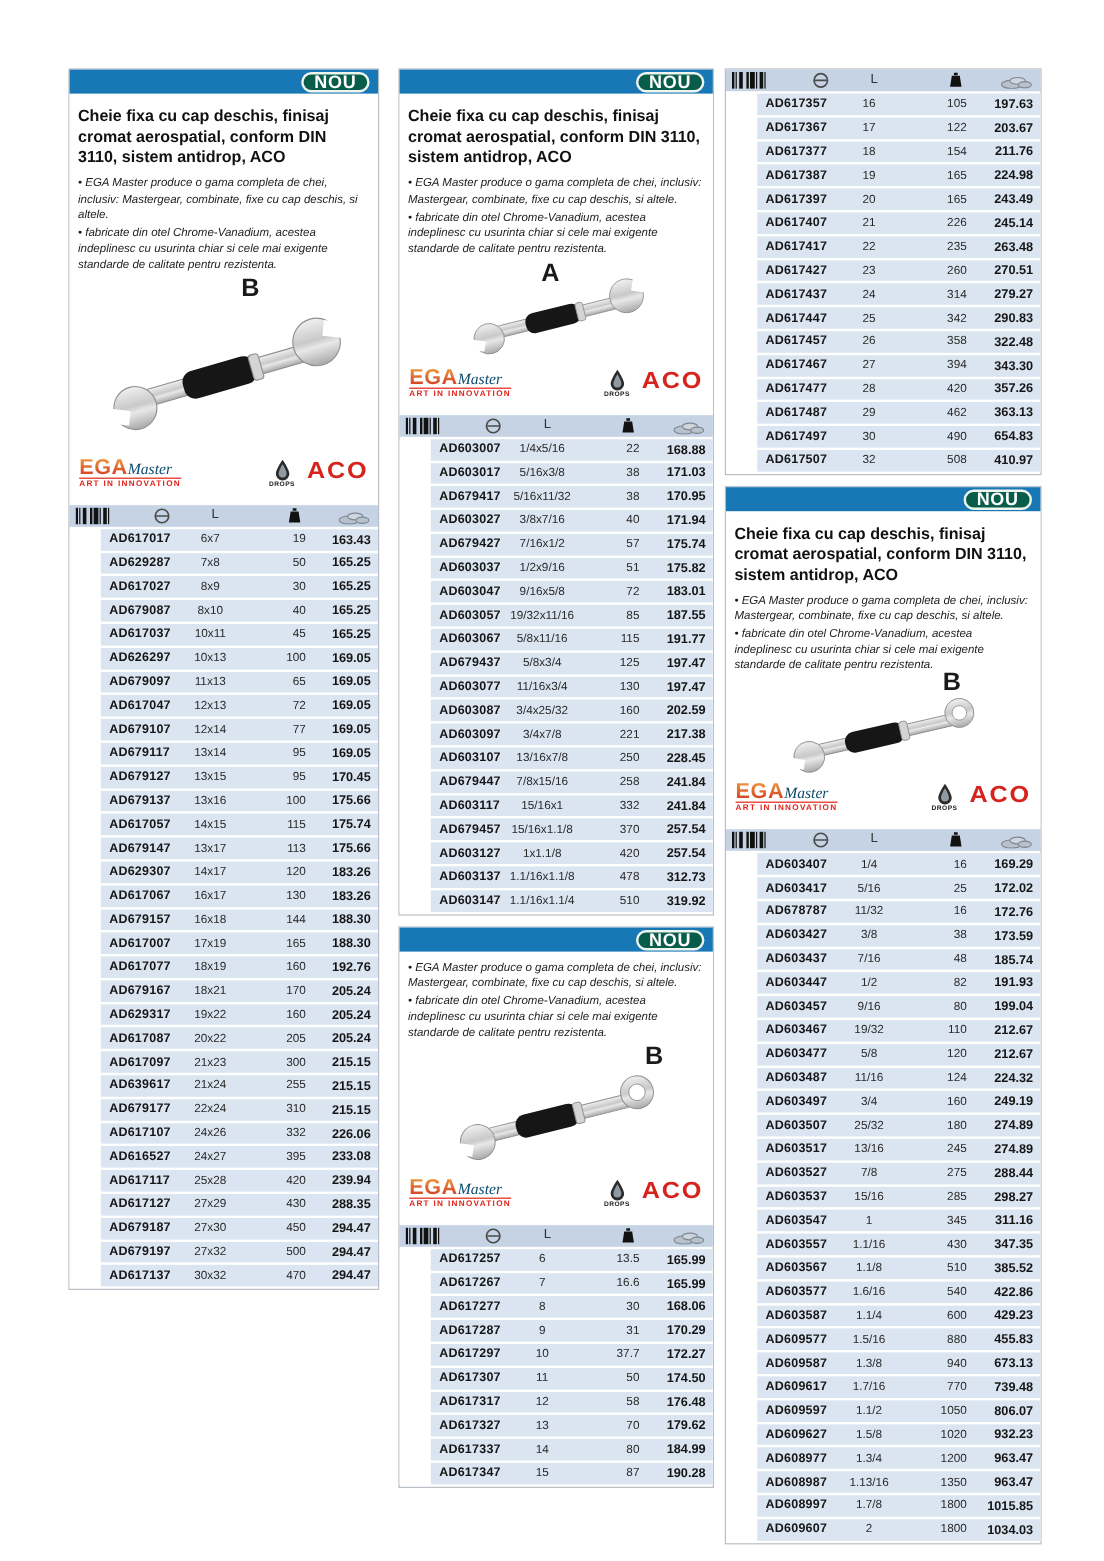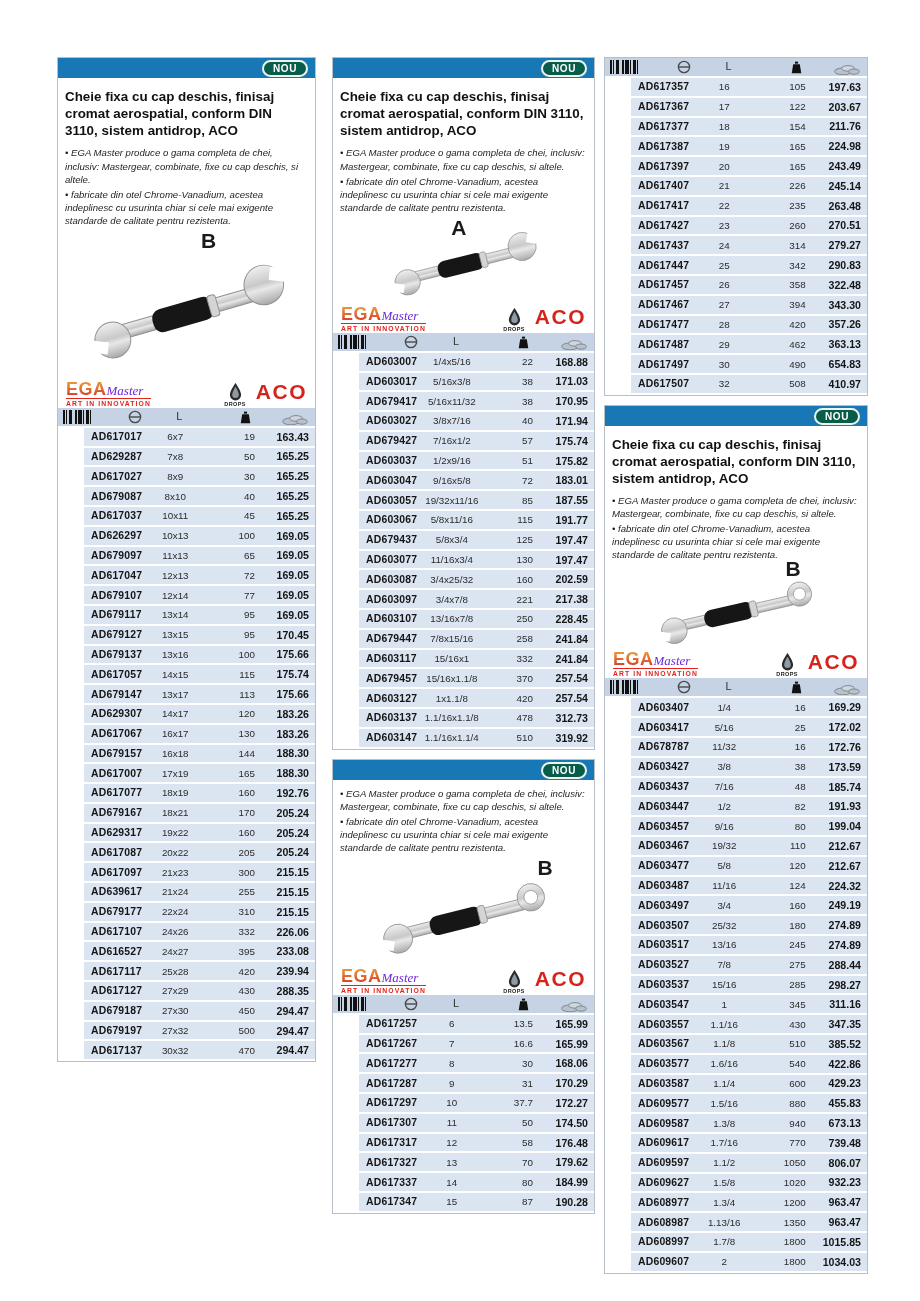--- a/index.html
+++ b/index.html
@@ -7,34 +7,34 @@
         font-family:"Liberation Sans",sans-serif;color:#151515;}
   .col{position:absolute;top:57px;}
   .col1{left:57px;width:259px;}
   .col2{left:332px;width:263px;}
   .col3{left:604px;width:264px;}
 
   .panel{border:1px solid #b9bfc6;background:#fff;}
   .band{position:relative;height:20px;background:#1878b6;}
   .nou{position:absolute;right:7px;top:2px;height:13px;line-height:13px;padding:0 9px;
        background:#085c4a;border:2px solid #eef5ee;border-radius:9px;color:#fff;
-       font-size:10px;font-weight:bold;letter-spacing:.6px;}
-  .body{padding:7px 7px 1px;background:#fff;}
+       font-size:15px;font-weight:bold;letter-spacing:.6px;}
+  .body{padding:7px 7px 14px;background:#fff;}
   .title{font-size:13.4px;font-weight:bold;line-height:1.28;margin:3px 0 7px;color:#111;}
   .bullet{font-style:italic;font-size:9.6px;line-height:1.36;margin:0 0 2px;color:#1c1c1c;}
   .img-area{position:relative;width:100%;}
   .img-label{position:absolute;top:0;font-size:21px;font-weight:bold;color:#1a1a1a;z-index:2;}
   .wrench{position:absolute;left:0;bottom:0;width:100%;height:88%;}
 
   .logos{display:flex;justify-content:space-between;align-items:flex-end;margin-top:3px;padding:0 1px;}
   .ega-top{line-height:14px;white-space:nowrap;}
   .ega-b{font-size:18px;font-weight:900;letter-spacing:.5px;
          background:linear-gradient(180deg,#f2a93c,#cf2d24);-webkit-background-clip:text;
          background-clip:text;color:transparent;}
-  .ega-s{font-family:"Liberation Serif",serif;font-style:italic;font-size:13px;color:#6d28d9;}
+  .ega-s{font-family:"Liberation Serif",serif;font-style:italic;font-size:13px;color:#0c4a6e;}
   .ega-sub{font-size:6.8px;font-weight:bold;color:#e2231a;letter-spacing:1.1px;
            border-top:1.5px solid #e2231a;padding-top:1px;width:fit-content;}
   .rlogos{display:flex;align-items:flex-start;gap:10px;}
   .drops{text-align:center;line-height:5px;}
   .drops-t{font-size:5.5px;font-weight:bold;color:#222;margin-top:1px;letter-spacing:.4px;}
   .aco{font-size:21px;font-weight:900;color:#d6241d;letter-spacing:1.5px;line-height:20px;
        transform:scaleY(.92);}
 
   .thead{position:relative;height:18px;background:#c5d3e4;margin-bottom:2px;}
   .th-ic{position:absolute;top:2px;}

